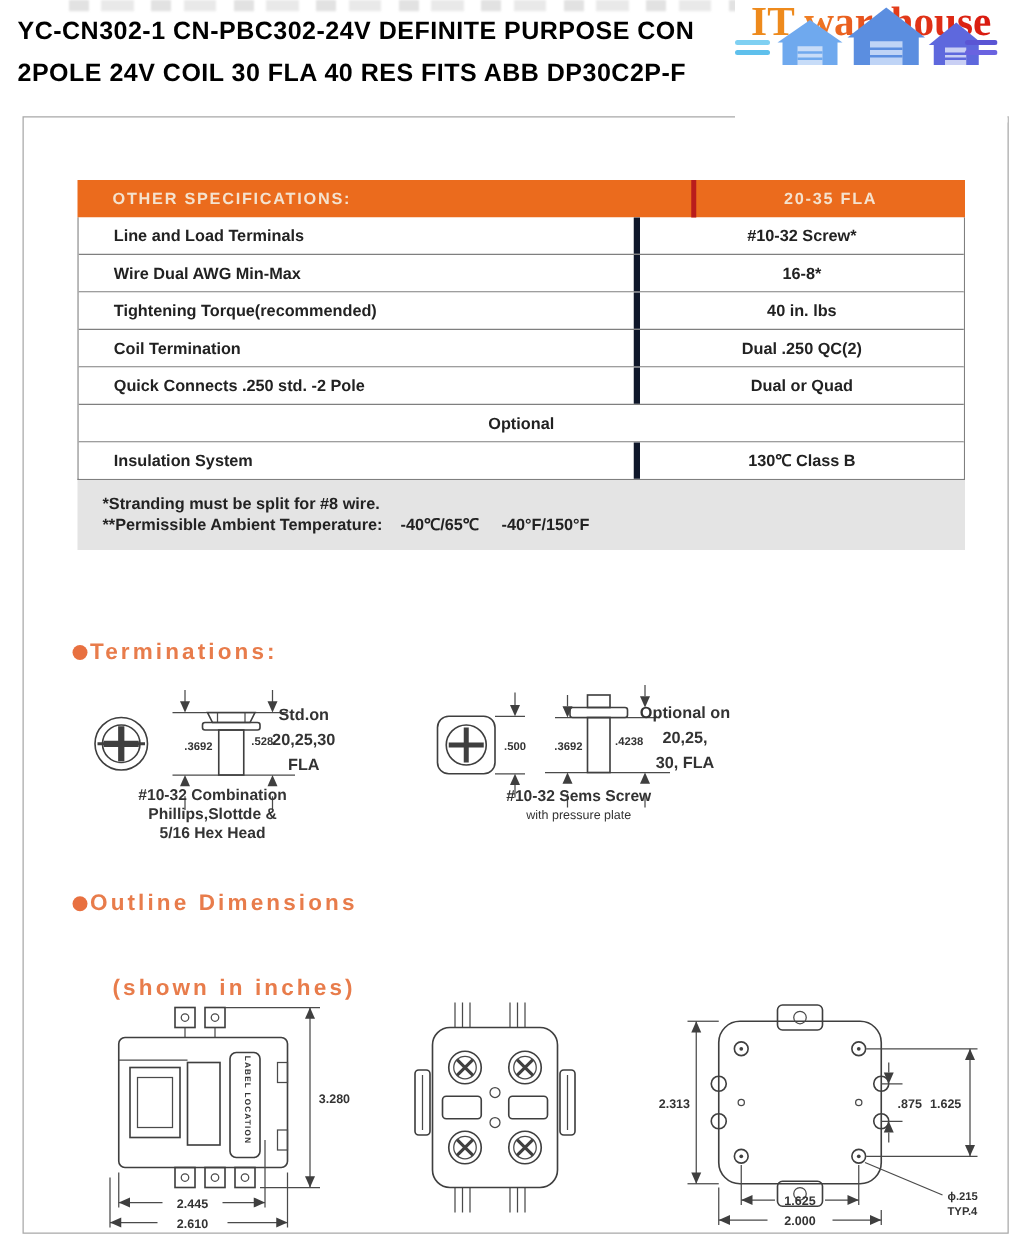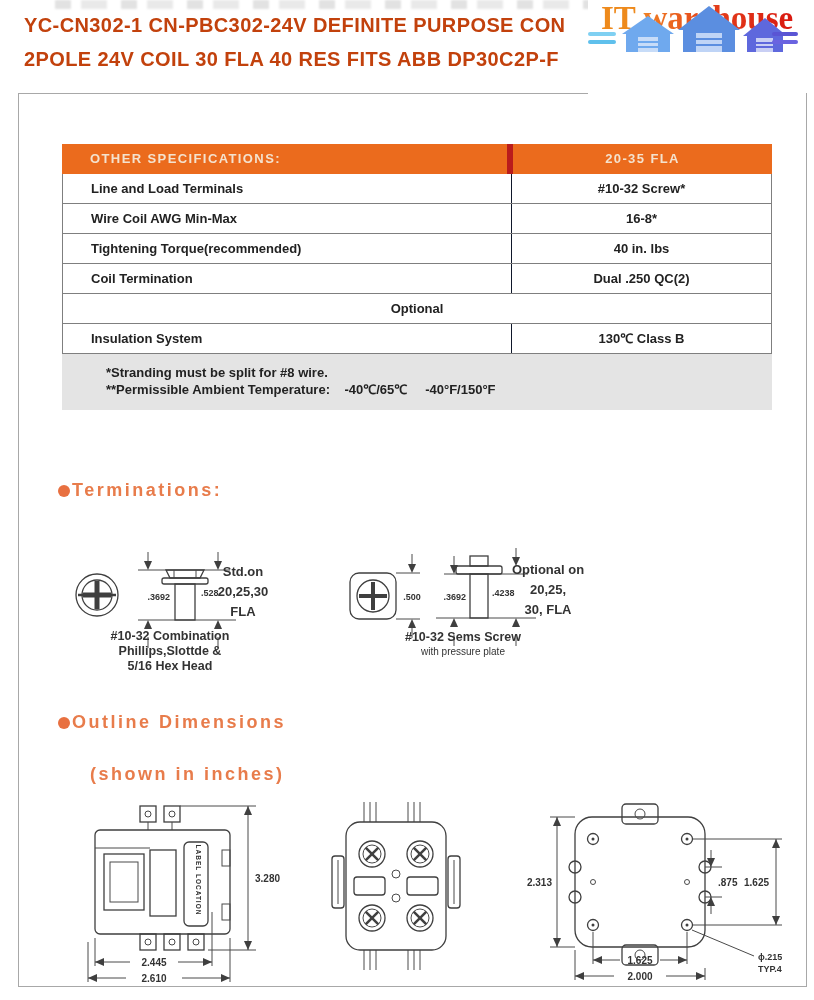--- a/index.html
+++ b/index.html
@@ -4,58 +4,58 @@
 <style>
   html,body{margin:0;padding:0;background:#fff;}
   .page{position:relative;width:814px;height:1000px;background:#fff;overflow:hidden;
         font-family:"Liberation Sans",sans-serif;}
 
   
   .artifact{position:absolute;left:55px;top:0;width:690px;height:9px;opacity:.45;filter:blur(1px);
     background:repeating-linear-gradient(90deg,#bfbfbf 0 16px,transparent 16px 26px,#d0d0d0 26px 52px,transparent 52px 66px);}
 
   
-  .title-line{position:absolute;left:24px;font:700 20px "Liberation Sans",sans-serif;
-    color:#c2410c;letter-spacing:.4px;white-space:nowrap;}
+  .title-line{position:absolute;left:14px;font:700 20px "Liberation Sans",sans-serif;
+    color:#000000;letter-spacing:.4px;white-space:nowrap;}
   .title-1{top:14px;} .title-2{top:48px;}
 
   
   .logo-patch{position:absolute;left:588px;top:0;width:218px;height:98px;background:#fff;z-index:5;}
   .logo-houses{display:block;margin:4px auto 0 auto;}
   .logo-text{text-align:center;font-family:"Liberation Serif",serif;font-weight:700;
     font-size:33px;line-height:36px;margin-top:0;white-space:nowrap;}
   .logo-it{color:#EE8A1C;}
   .logo-wh{color:#DC2516;background:linear-gradient(90deg,#F08124 0%,#E4401B 45%,#D91910 100%);
     -webkit-background-clip:text;background-clip:text;-webkit-text-fill-color:transparent;}
 
   
   .content-box{position:absolute;left:18px;top:93px;width:787px;height:892px;
     border:1px solid #a8a8a8;background:#fff;}
 
   
   .spec-table{position:absolute;left:62px;top:144px;width:710px;
     font:700 13px "Liberation Sans",sans-serif;color:#222;z-index:2;}
   .spec-head{display:flex;background:#EB6B1D;height:30px;line-height:30px;color:#F4E2CE;letter-spacing:1.4px;}
-  .spec-head-left{width:451px;box-sizing:border-box;padding-left:28px;border-right:6px solid #b91c1c;}
+  .spec-head-left{width:495px;box-sizing:border-box;padding-left:28px;border-right:4px solid #b91c1c;}
   .spec-head-right{flex:1;text-align:center;}
   .spec-body{border:1px solid #7f7f7f;border-top:none;}
   .spec-row{display:flex;height:29px;line-height:29px;border-bottom:1px solid #7f7f7f;background:#fff;}
   .spec-row:last-child{border-bottom:none;}
-  .spec-lbl{width:449px;box-sizing:border-box;padding-left:28px;border-right:1px solid #0f172a;}
+  .spec-lbl{width:449px;box-sizing:border-box;padding-left:28px;border-right:5px solid #0f172a;}
   .spec-val{flex:1;text-align:center;}
-  .spec-notes{background:#E4E4E4;padding:11px 0 12px 44px;}
+  .spec-notes{background:#E4E4E4;padding:11px 0 12px 20px;}
   .note{white-space:pre;line-height:27px;font:700 13px "Liberation Sans",sans-serif;color:#222;}
 
   
   .sec-heading{position:absolute;display:flex;align-items:center;z-index:2;
     font:700 18px "Liberation Sans",sans-serif;color:#E87C4B;letter-spacing:2.5px;}
   .bullet{width:12px;height:12px;border-radius:50%;background:#E87040;margin-right:2px;flex:0 0 auto;}
-  .h-term{left:58px;top:480px;}
+  .h-term{left:58px;top:511px;}
   .h-outline1{left:58px;top:712px;}
-  .h-outline2{left:90px;top:764px;font:700 18px "Liberation Sans",sans-serif;
+  .h-outline2{left:90px;top:780px;font:700 18px "Liberation Sans",sans-serif;
     color:#E87C4B;letter-spacing:2.5px;position:absolute;z-index:2;}
 
   
   svg{position:absolute;z-index:2;}
   .ln{stroke:#3f3f3f;stroke-width:1.3;fill:none;}
   .thin{stroke:#4a4a4a;stroke-width:1;fill:none;}
   .ar{fill:#3f3f3f;stroke:none;}
   .dtxt{font:700 10px "Liberation Sans",sans-serif;fill:#333;}
   .stxt{font:700 9px "Liberation Sans",sans-serif;fill:#333;}
   .ntxt{font:700 13px "Liberation Sans",sans-serif;fill:#333;}
@@ -109,30 +109,34 @@
     <div class="spec-head">
       <div class="spec-head-left">OTHER SPECIFICATIONS:</div>
       <div class="spec-head-right">20-35 FLA</div>
     </div>
     <div class="spec-body">
       <div class="spec-row">
         <div class="spec-lbl">Line and Load Terminals</div>
         <div class="spec-val">#10-32 Screw*</div>
       </div>
       <div class="spec-row">
-        <div class="spec-lbl">Wire Coil AWG Min-Max</div>
+        <div class="spec-lbl">Wire Dual AWG Min-Max</div>
         <div class="spec-val">16-8*</div>
       </div>
       <div class="spec-row">
         <div class="spec-lbl">Tightening Torque(recommended)</div>
         <div class="spec-val">40 in. lbs</div>
       </div>
       <div class="spec-row">
         <div class="spec-lbl">Coil Termination</div>
         <div class="spec-val">Dual .250 QC(2)</div>
+      </div>
+      <div class="spec-row">
+        <div class="spec-lbl">Quick Connects .250 std. -2 Pole</div>
+        <div class="spec-val">Dual or Quad</div>
       </div>
       <div class="spec-row">
         <div class="spec-val">Optional</div>
       </div>
       <div class="spec-row">
         <div class="spec-lbl">Insulation System</div>
         <div class="spec-val">130℃ Class B</div>
       </div>
     </div>
     <div class="spec-notes">

